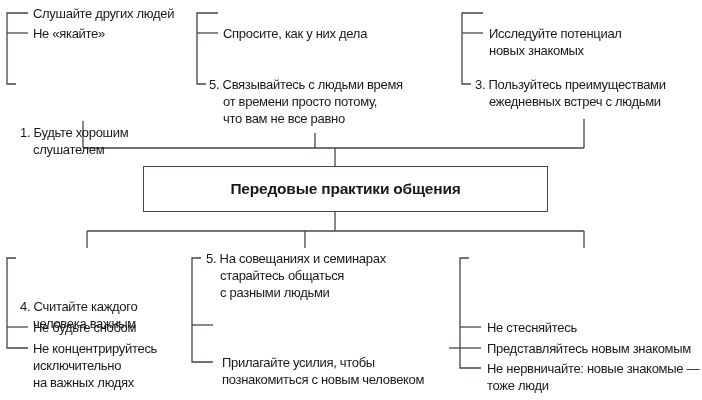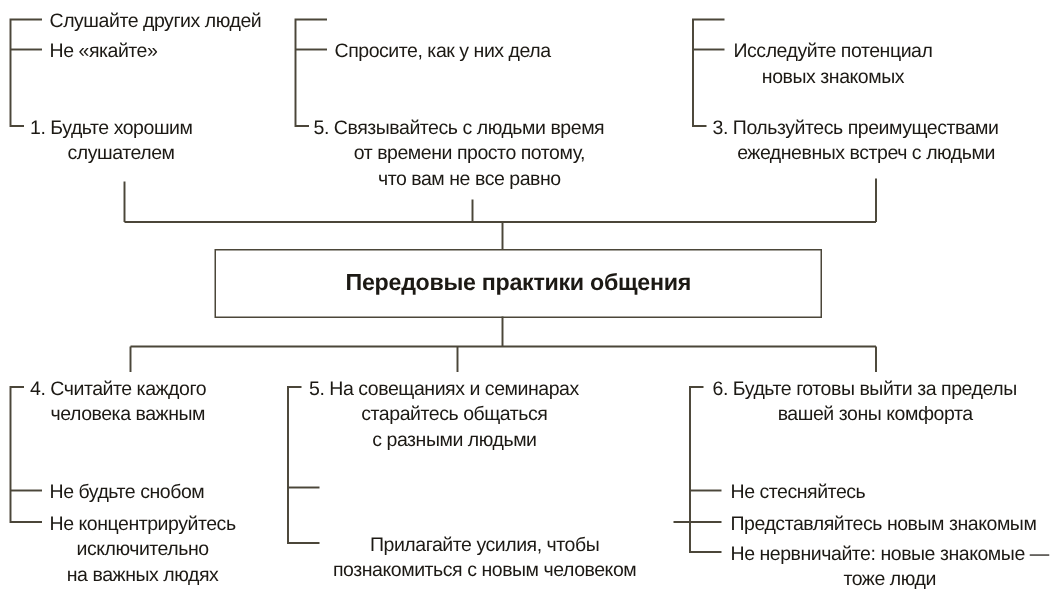--- a/index.html
+++ b/index.html
@@ -10,23 +10,22 @@
     font-family:"Liberation Sans","DejaVu Sans",sans-serif;
     color:#1c1914;
     overflow:hidden;
   }
   .txt{
     position:absolute;
     font-size:13px;
     line-height:17px;
     letter-spacing:-0.3px;
     white-space:pre-line;
-    text-align:center;
   }
-  .hang13{padding-left:13px;text-indent:-13px;}
+  .hang13{padding-left:13px;text-indent:-13px;margin-top:48px;}
   .hang14{padding-left:14px;text-indent:-14px;}
   .center-box{
     position:absolute;
     left:143px;top:166px;
     width:403px;height:44px;
     border:1.4px solid #4b4639;
     display:flex;align-items:center;justify-content:center;
     font-size:15.5px;
     letter-spacing:-0.2px;
     font-weight:bold;
@@ -98,20 +97,18 @@
   <div class="txt" style="left:33px;top:340px">Не концентрируйтесь
 исключительно
 на важных людях</div>
 
   <div class="txt hang14" style="left:206px;top:250px">5. На совещаниях и семинарах
 старайтесь общаться
 с разными людьми</div>
   <div class="txt" style="left:222px;top:354px">Прилагайте усилия, чтобы
 познакомиться с новым человеком</div>
 
-  <div class="txt hang14" style="left:475px;top:250px">6. Будьте готовы выйти за пределы
-вашей зоны комфорта</div>
   <div class="txt" style="left:487px;top:319px">Не стесняйтесь</div>
   <div class="txt" style="left:487px;top:340px">Представляйтесь новым знакомым</div>
   <div class="txt" style="left:487px;top:360px">Не нервничайте: новые знакомые —
 тоже люди</div>
 
 </div>
 
 </body></html>

